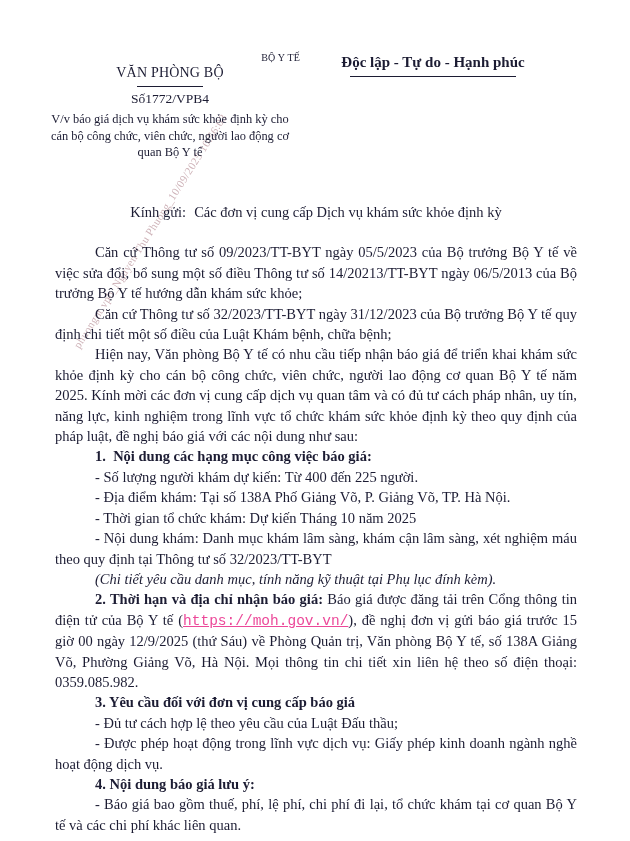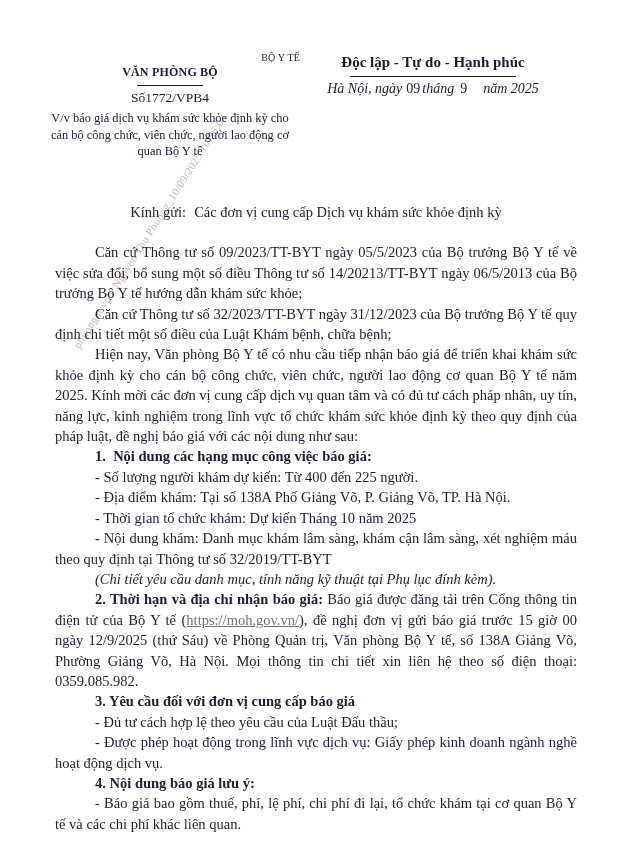--- a/index.html
+++ b/index.html
@@ -17,21 +17,21 @@
     transform:rotate(-57.5deg);
     font-size:11px; letter-spacing:0.4px;
     color:#c9abb1; opacity:0.9;
     pointer-events:none; white-space:nowrap;
   }
 
   
   .hdr-left  { position:absolute; top:52px; left:40px;  width:260px; text-align:center; }
   .hdr-right { position:absolute; top:52px; left:283px; width:300px; text-align:center; }
   .ministry  { font-size:10px; letter-spacing:0.2px;text-align:right; }
-  .office    { font-size:12px; font-weight:bold; margin-top:2px; letter-spacing:0.2px; }
+  .office    { font-size:14px; font-weight:normal; margin-top:2px; letter-spacing:0.2px; }
   .div-left  { width:66px;  border-top:1.4px solid #1c1c33; margin:5px auto 4px auto; }
   .div-right { width:166px; border-top:1.4px solid #1c1c33; margin:5px auto 3px auto; }
   .doc-number{ font-size:13.5px; }
   .subject   { font-size:12.4px; line-height:16.6px; margin:4px auto 0 auto; width:248px; }
   .motto1    { font-size:13.4px; font-weight:bold; letter-spacing:0.2px; }
   .motto2    { font-size:15px;   font-weight:bold; margin-top:2px; }
   .date-line { font-size:14px; margin-top:4px; white-space:nowrap; }
   .date-line .it  { font-style:italic; }
   .date-line .num { font-style:normal; }
   .d-day   { margin-left:4px; }
@@ -43,56 +43,55 @@
   .doc-body {
     position:absolute; top:182px; left:55px; width:522px;
     font-size:14.5px; line-height:20.4px; text-align:justify;margin-top:20px;
   }
   .salutation { text-align:center; margin:0 0 20px 0; }
   .salutation .recipient { margin-left:8px; }
   .doc-body p { margin:0; text-indent:40px; }
   .h-bold { font-weight:bold; }
   .s1-head { font-weight:bold; text-indent:20px; white-space:pre-wrap; }
   .note { font-style:italic; text-indent:76px; text-align:left; }
-  a.doc-link { color:#737373; text-decoration:underline; }
+  a.doc-link { color:#ec4899; text-decoration:underline;font-family:Liberation Mono, monospace; }
 </style>
 </head>
 <body>
 
 <div class="page">
 
   <div class="watermark">phuongnt.vpb_Nguyen Thu Phuong_10/09/2025 10:56:03</div>
 
   <div class="hdr-left">
     <div class="ministry">BỘ Y TẾ</div>
     <div class="office">VĂN PHÒNG BỘ</div>
     <div class="div-left"></div>
     <div class="doc-number">Số1772/VPB4</div>
     <div class="subject">V/v báo giá dịch vụ khám sức khỏe định kỳ cho cán bộ công chức, viên chức, người lao động cơ quan Bộ Y tế</div>
   </div>
 
   <div class="hdr-right">
     <div class="motto2">Độc lập - Tự do - Hạnh phúc</div>
     <div class="div-right"></div>
-    <div class="date-line"><span class="it">Hà Nội, ngày</span><span class="num d-day">09</span><span class="d-thang">tháng</span><span class="num d-month">9</span><span class="d-year">năm 2025</span></div>
   </div>
 
   <div class="doc-body">
 
     <div class="salutation"><span>Kính gửi:</span><span class="recipient">Các đơn vị cung cấp Dịch vụ khám sức khỏe định kỳ</span></div>
 
     <p>Căn cứ Thông tư số 09/2023/TT-BYT ngày 05/5/2023 của Bộ trưởng Bộ Y tế về việc sửa đổi, bổ sung một số điều Thông tư số 14/20213/TT-BYT ngày 06/5/2013 của Bộ trưởng Bộ Y tế hướng dẫn khám sức khỏe;</p>
     <p>Căn cứ Thông tư số 32/2023/TT-BYT ngày 31/12/2023 của Bộ trưởng Bộ Y tế quy định chi tiết một số điều của Luật Khám bệnh, chữa bệnh;</p>
     <p>Hiện nay, Văn phòng Bộ Y tế có nhu cầu tiếp nhận báo giá để triển khai khám sức khỏe định kỳ cho cán bộ công chức, viên chức, người lao động cơ quan Bộ Y tế năm 2025. Kính mời các đơn vị cung cấp dịch vụ quan tâm và có đủ tư cách pháp nhân, uy tín, năng lực, kinh nghiệm trong lĩnh vực tổ chức khám sức khỏe định kỳ theo quy định của pháp luật, đề nghị báo giá với các nội dung như sau:</p>
 
     <p class="s1-head">1.  Nội dung các hạng mục công việc báo giá:</p>
     <p>- Số lượng người khám dự kiến: Từ 400 đến 225 người.</p>
     <p>- Địa điểm khám: Tại số 138A Phố Giảng Võ, P. Giảng Võ, TP. Hà Nội.</p>
     <p>- Thời gian tổ chức khám: Dự kiến Tháng 10 năm 2025</p>
-    <p>- Nội dung khám: Danh mục khám lâm sàng, khám cận lâm sàng, xét nghiệm máu theo quy định tại Thông tư số 32/2019/TT-BYT</p>
+    <p>- Nội dung khám: Danh mục khám lâm sàng, khám cận lâm sàng, xét nghiệm máu theo quy định tại Thông tư số 32/2023/TT-BYT</p>
     <p class="note">(Chi tiết yêu cầu danh mục, tính năng kỹ thuật tại Phụ lục đính kèm).</p>
 
     <p><span class="h-bold">2. Thời hạn và địa chỉ nhận báo giá:</span><span> Báo giá được đăng tải trên Cổng thông tin điện tử của Bộ Y tế (</span><a href="#" class="doc-link">https://moh.gov.vn/</a><span>), đề nghị đơn vị gửi báo giá trước 15 giờ 00 ngày 12/9/2025 (thứ Sáu) về Phòng Quản trị, Văn phòng Bộ Y tế, số 138A Giảng Võ, Phường Giảng Võ, Hà Nội. Mọi thông tin chi tiết xin liên hệ theo số điện thoại: 0359.085.982.</span></p>
 
     <p class="h-bold">3. Yêu cầu đối với đơn vị cung cấp báo giá</p>
     <p>- Đủ tư cách hợp lệ theo yêu cầu của Luật Đấu thầu;</p>
     <p>- Được phép hoạt động trong lĩnh vực dịch vụ: Giấy phép kinh doanh ngành nghề hoạt động dịch vụ.</p>
 
     <p class="h-bold">4. Nội dung báo giá lưu ý:</p>
     <p>- Báo giá bao gồm thuế, phí, lệ phí, chi phí đi lại, tổ chức khám tại cơ quan Bộ Y tế và các chi phí khác liên quan.</p>

